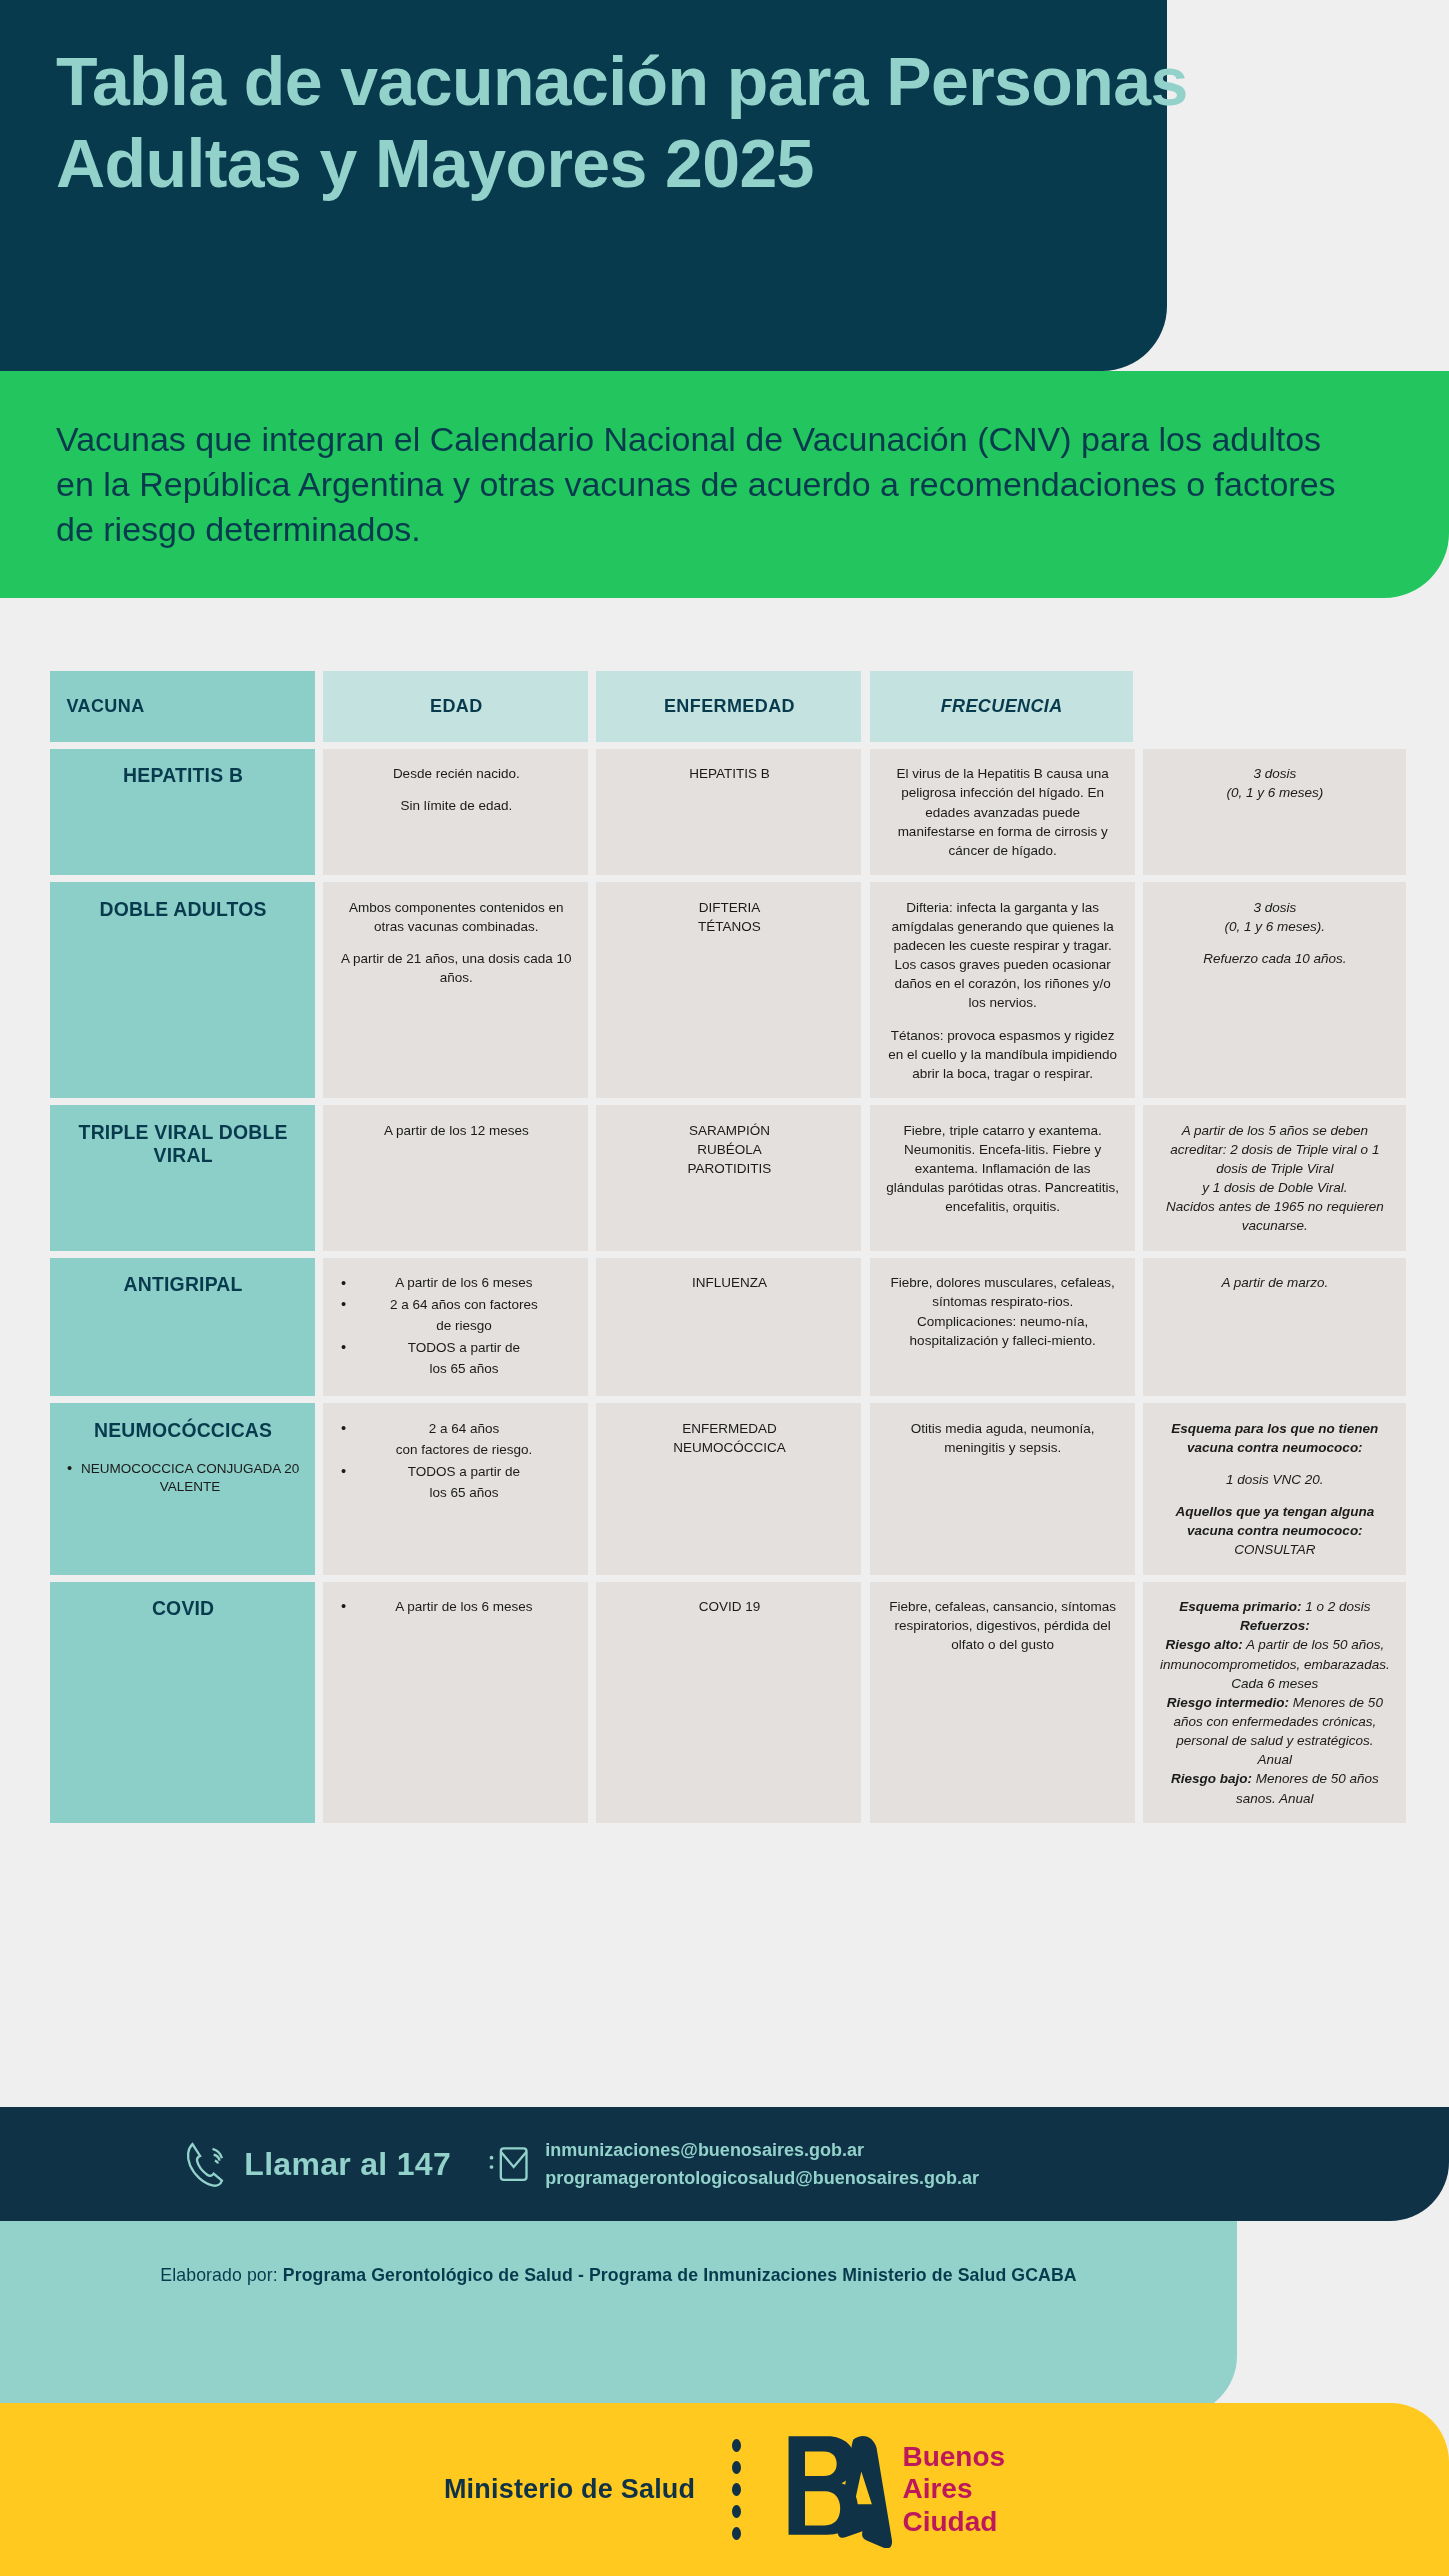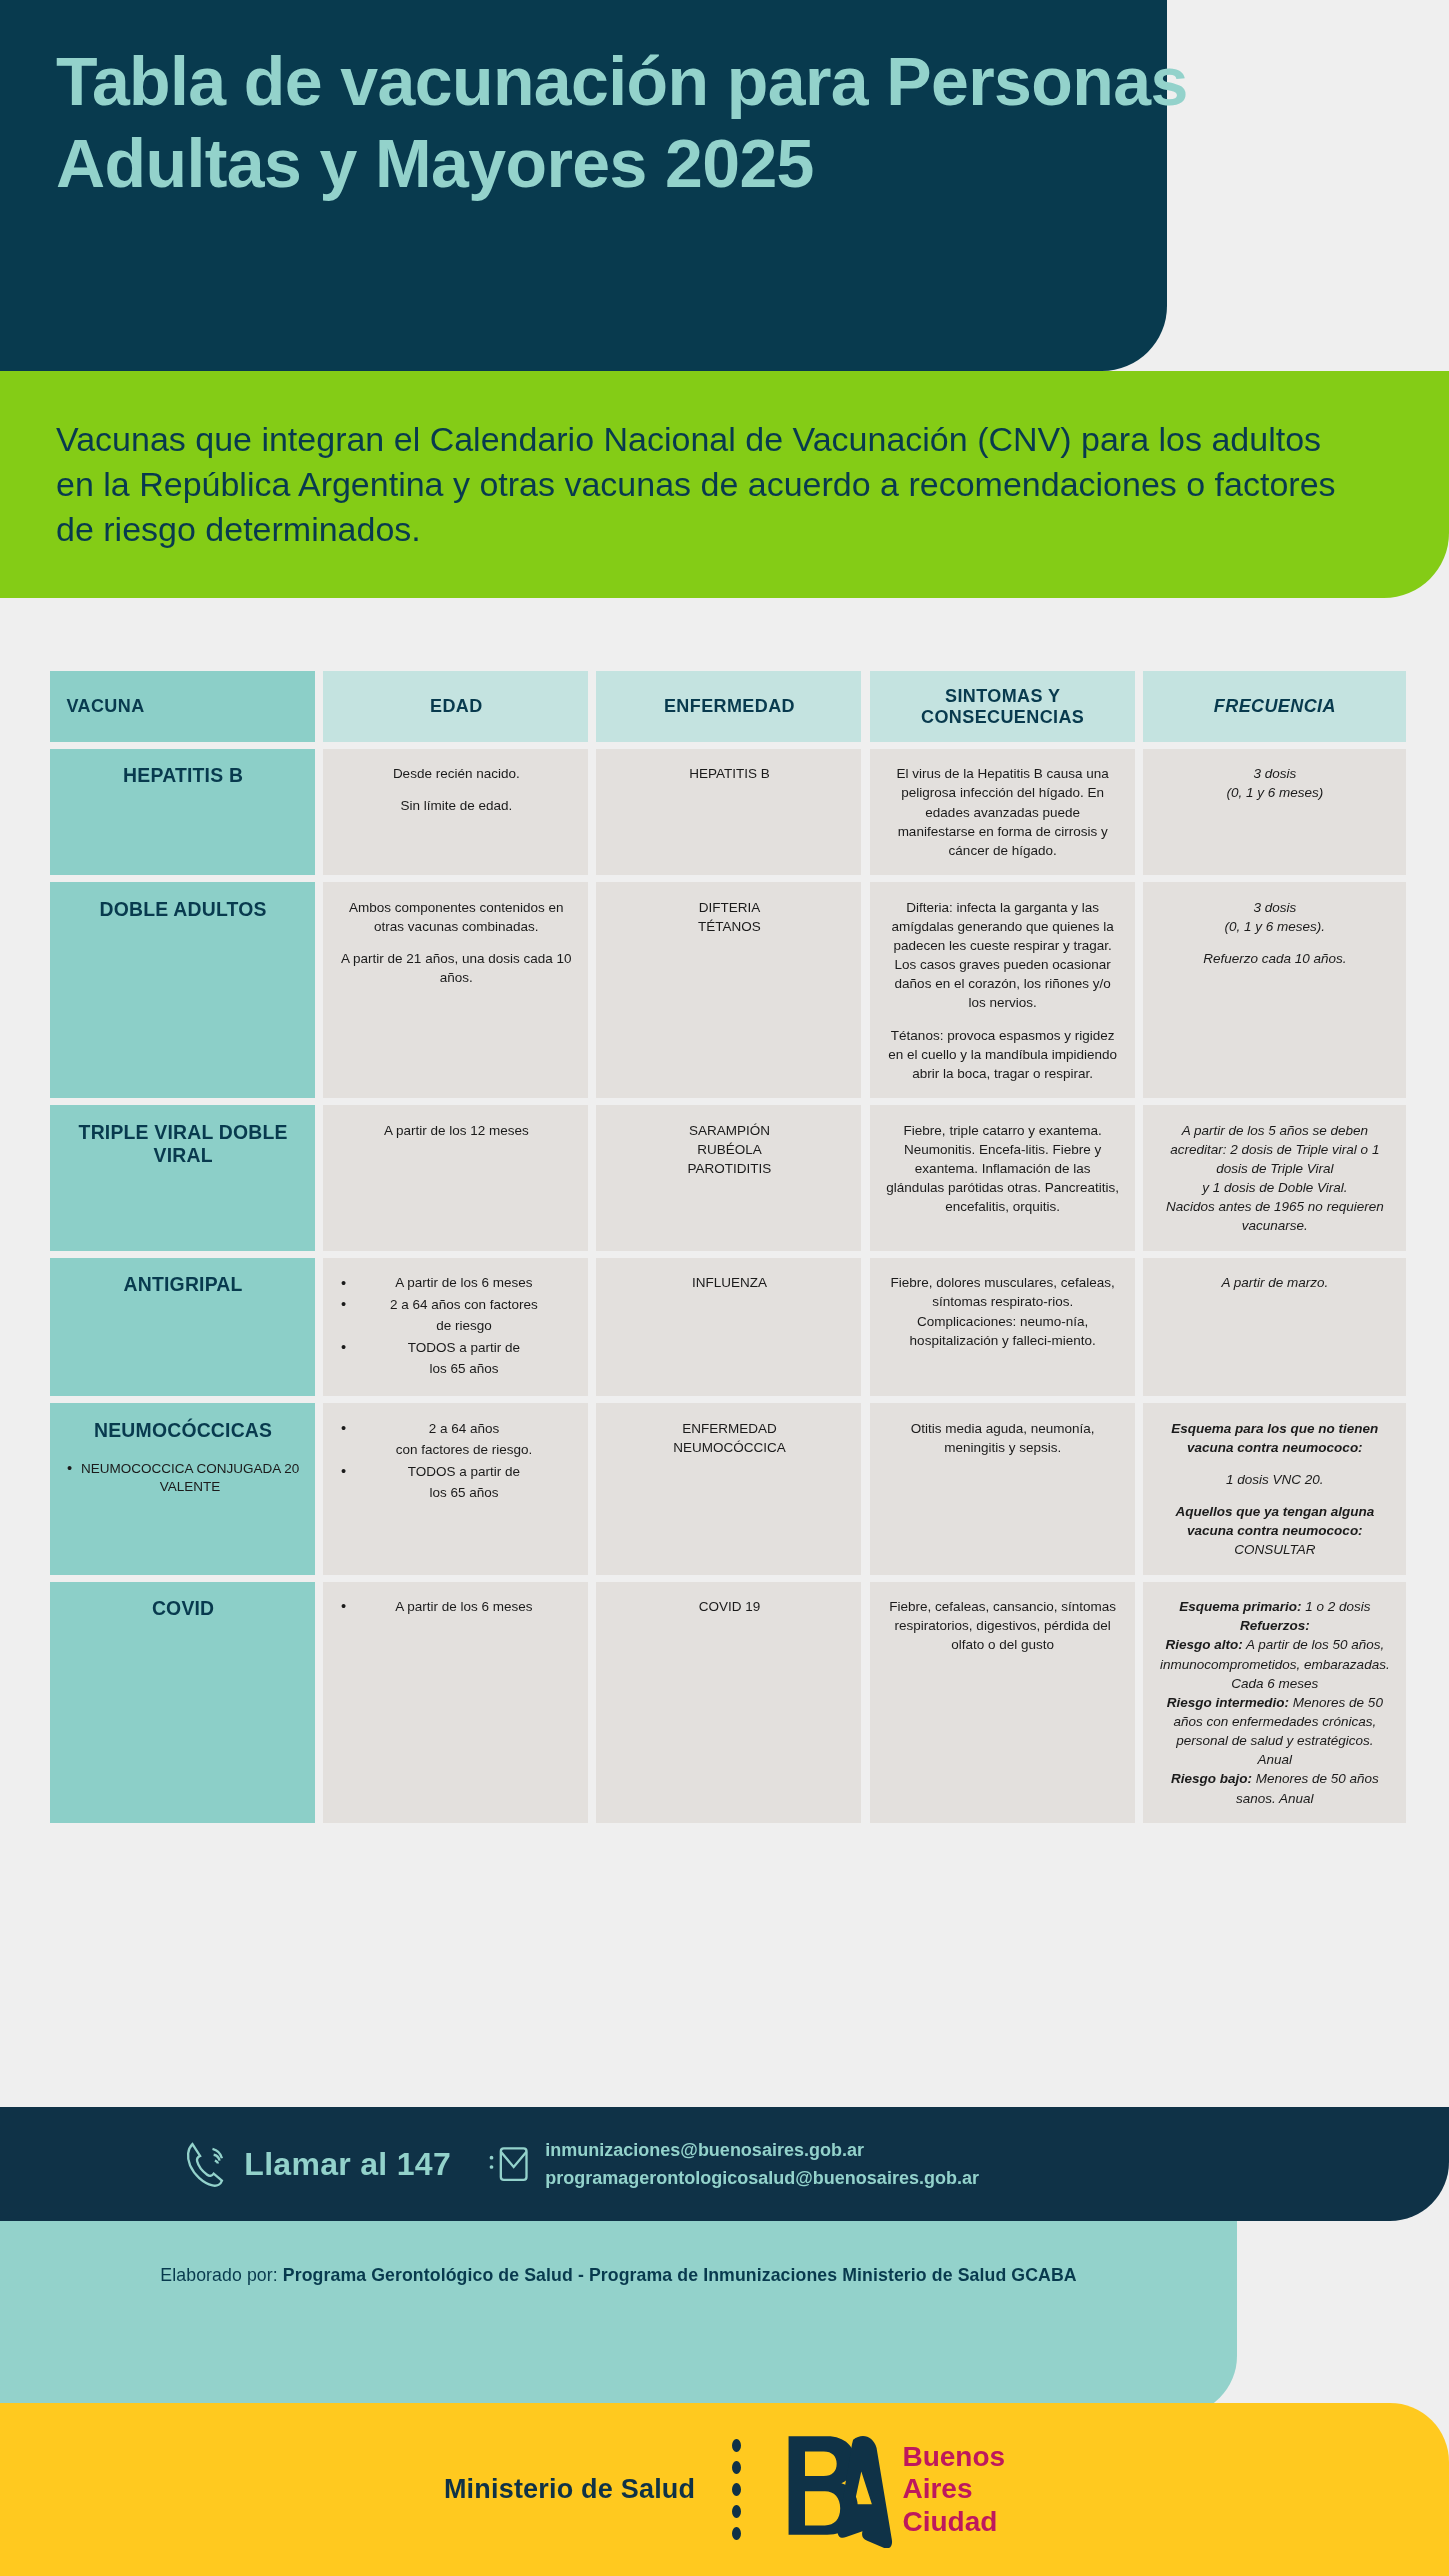--- a/index.html
+++ b/index.html
@@ -29,21 +29,21 @@
     line-height: 1.20;
     letter-spacing: -0.6px;
     width: 1166px;
   }
 
   
   .subtitle-band {
     position: absolute;
     left: 0; top: 371px;
     width: 1449px; height: 227px;
-    background: #84cc16;
+    background: #22c55e;
     border-bottom-right-radius: 65px;
     padding: 46px 82px 0 56px;
   }
   .subtitle-text {
     color: #083a4e;
     font-size: 34px;
     line-height: 1.33;
     font-weight: 400;
   }
 
@@ -247,23 +247,20 @@
 
   <div class="trow hrow">
     <div class="cell c1">
       <span class="hlabel">VACUNA</span>
     </div>
     <div class="cell c2">
       <span class="hlabel">EDAD</span>
     </div>
     <div class="cell c3">
       <span class="hlabel">ENFERMEDAD</span>
-    </div>
-    <div class="cell c4">
-      <span class="hlabel">SINTOMAS Y CONSECUENCIAS</span>
     </div>
     <div class="cell c5">
       <span class="hlabel">FRECUENCIA</span>
     </div>
   </div>
 
   <div id="rows-host">
       <div class="trow brow">
         <div class="cell c1">
           <div class="vacuna-name">HEPATITIS B</div>

